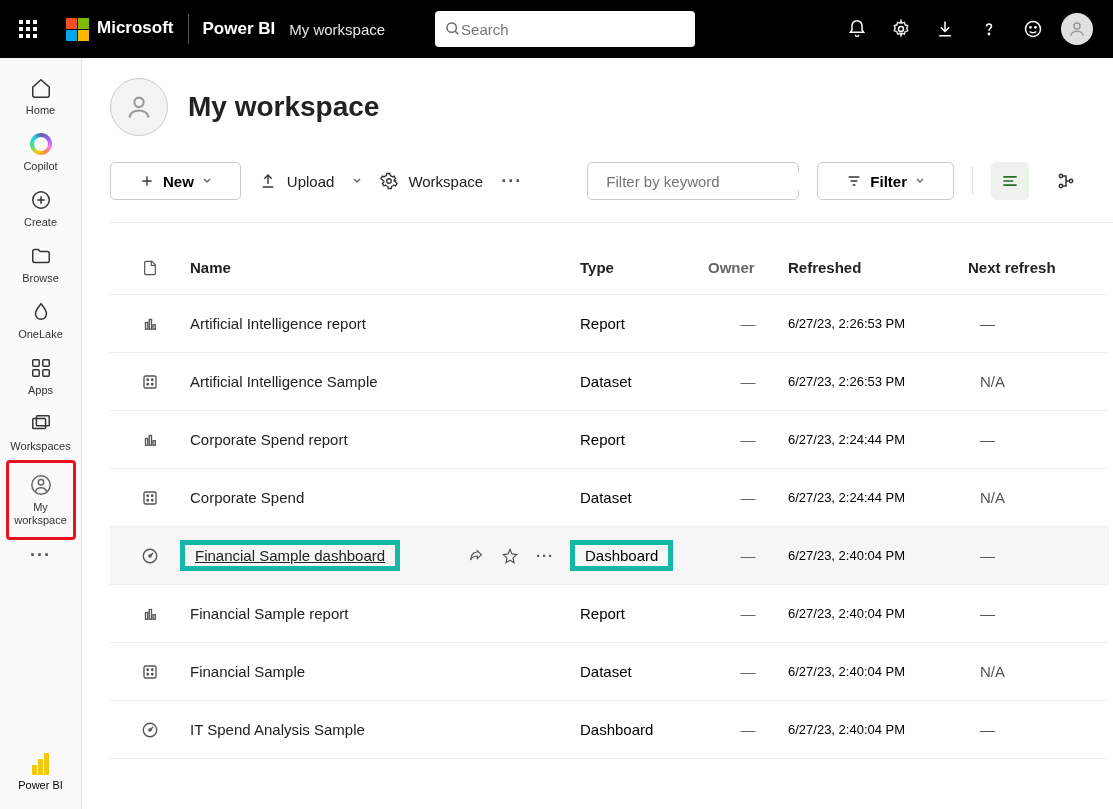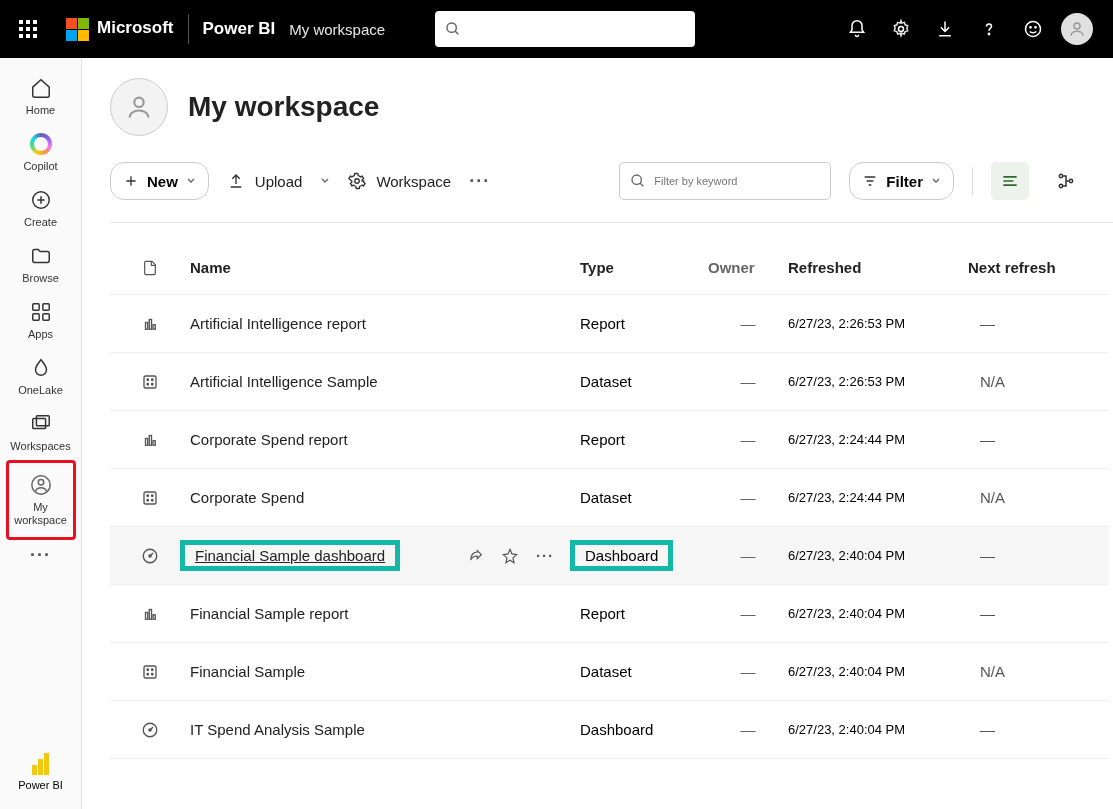--- a/index.html
+++ b/index.html
@@ -36,26 +36,26 @@
   .pbi-bars span { width: 5px; background: #f2c811; }
   .pbi-bars span:nth-child(1){height:10px;} .pbi-bars span:nth-child(2){height:16px;} .pbi-bars span:nth-child(3){height:22px;}
   
   
   .main { position: absolute; left: 82px; top: 58px; right: 0; bottom: 0; padding: 20px 0 0 28px; overflow: hidden; }
   .ws-header { display: flex; align-items: center; gap: 20px; margin-bottom: 26px; }
   .ws-avatar { width: 58px; height: 58px; border-radius: 50%; border: 1px solid #ccc; background: #f3f3f3; display: flex; align-items: center; justify-content: center; }
   .ws-title { font-size: 28px; font-weight: 600; color: #222; }
   
   .toolbar { display: flex; align-items: center; gap: 18px; padding-right: 28px; }
-  .btn { height: 38px; border: 1px solid #ccc; border-radius: 14px; background: #fff; display: flex; align-items: center; padding: 0 12px; gap: 8px; cursor: pointer; font-size: 15px; }
+  .btn { height: 38px; border: 1px solid #ccc; border-radius: 5px; background: #fff; display: flex; align-items: center; padding: 0 28px; gap: 8px; cursor: pointer; font-size: 15px; }
   .btn.bold { font-weight: 600; }
   .toolbar-link { display: flex; align-items: center; gap: 10px; cursor: pointer; font-size: 15px; color: #222; }
   .toolbar-spacer { flex: 1; }
   .filter-input { height: 38px; border: 1px solid #ccc; border-radius: 5px; width: 212px; display: flex; align-items: center; padding: 0 10px; gap: 8px; }
-  .filter-input input { border: none; outline: none; font-size: 11px; flex: 1; }
+  .filter-input input { border: none; outline: none; font-size: 15px; flex: 1; }
   .icon-btn { width: 38px; height: 38px; border-radius: 5px; display: flex; align-items: center; justify-content: center; cursor: pointer; }
   .icon-btn.active { background: #edf2ed; }
   .toolbar-divider { width: 1px; height: 28px; background: #ddd; }
   .more-btn { font-size: 18px; font-weight: bold; color: #555; cursor: pointer; letter-spacing: 1px; }
   .hr { height: 1px; background: #e5e5e5; margin-top: 22px; }
   
   
   .table { margin-top: 18px; padding-right: 4px; }
   .table-header, .table-row { display: grid; grid-template-columns: 80px 390px 128px 80px 180px 120px; align-items: center; height: 58px; border-bottom: 1px solid #eee; }
   .table-header { font-weight: 600; font-size: 15px; color: #222; height: 54px; }
@@ -105,20 +105,21 @@
     <span class="ms-text">Microsoft</span>
   </div>
   <div class="divider-v"></div>
   <span class="pbi-text">Power BI</span>
   <span class="breadcrumb-text">My workspace</span>
   <div class="search-box">
     <svg width="16" height="16" viewBox="0 0 24 24" fill="none" stroke="#666" stroke-width="2.2">
         <circle cx="10" cy="10" r="7"></circle>
         <line x1="20" y1="20" x2="15" y2="15"></line>
       </svg>
+    <input placeholder="Search" style="">
   </div>
   <div class="header-icons">
     <div class="hdr-icon">
         <svg width="20" height="20" viewBox="0 0 24 24" fill="none" stroke="#fff" stroke-width="1.8">
           <path d="M6 8a6 6 0 0112 0v5l2 3H4l2-3V8z"></path>
           <path d="M10 19a2 2 0 004 0"></path>
         </svg>
       </div>
     <div class="hdr-icon">
         <svg width="20" height="20" viewBox="0 0 24 24" fill="none" stroke="#fff" stroke-width="1.8">
@@ -184,35 +185,35 @@
     <div class="nav-icon">
         <svg width="22" height="22" viewBox="0 0 24 24" fill="none" stroke="#333" stroke-width="1.6">
           <path d="M3 7a2 2 0 012-2h4l2 2h8a2 2 0 012 2v8a2 2 0 01-2 2H5a2 2 0 01-2-2V7z"></path>
         </svg>
       </div>
     <span>Browse</span>
   </div>
   <div class="nav-item">
     <div class="nav-icon">
         <svg width="22" height="22" viewBox="0 0 24 24" fill="none" stroke="#333" stroke-width="1.6">
+          <path d="M12 3C9 7 6 10 6 14a6 6 0 0012 0c0-4-3-7-6-11z"></path>
+        </svg>
+      </div>
+    <span>OneLake</span>
+  </div>
+  <div class="nav-item">
+    <div class="nav-icon">
+        <svg width="22" height="22" viewBox="0 0 24 24" fill="none" stroke="#333" stroke-width="1.6">
           <rect x="3" y="3" width="7" height="7" rx="1"></rect>
           <rect x="14" y="3" width="7" height="7" rx="1"></rect>
           <rect x="3" y="14" width="7" height="7" rx="1"></rect>
           <rect x="14" y="14" width="7" height="7" rx="1"></rect>
         </svg>
       </div>
     <span>Apps</span>
-  </div>
-  <div class="nav-item">
-    <div class="nav-icon">
-        <svg width="22" height="22" viewBox="0 0 24 24" fill="none" stroke="#333" stroke-width="1.6">
-          <path d="M12 3C9 7 6 10 6 14a6 6 0 0012 0c0-4-3-7-6-11z"></path>
-        </svg>
-      </div>
-    <span>OneLake</span>
   </div>
   <div class="nav-item">
     <div class="nav-icon">
         <svg width="22" height="22" viewBox="0 0 24 24" fill="none" stroke="#333" stroke-width="1.6">
           <rect x="3" y="6" width="14" height="11" rx="1"></rect>
           <rect x="7" y="3" width="14" height="11" rx="1"></rect>
         </svg>
       </div>
     <span>Workspaces</span>
   </div>

